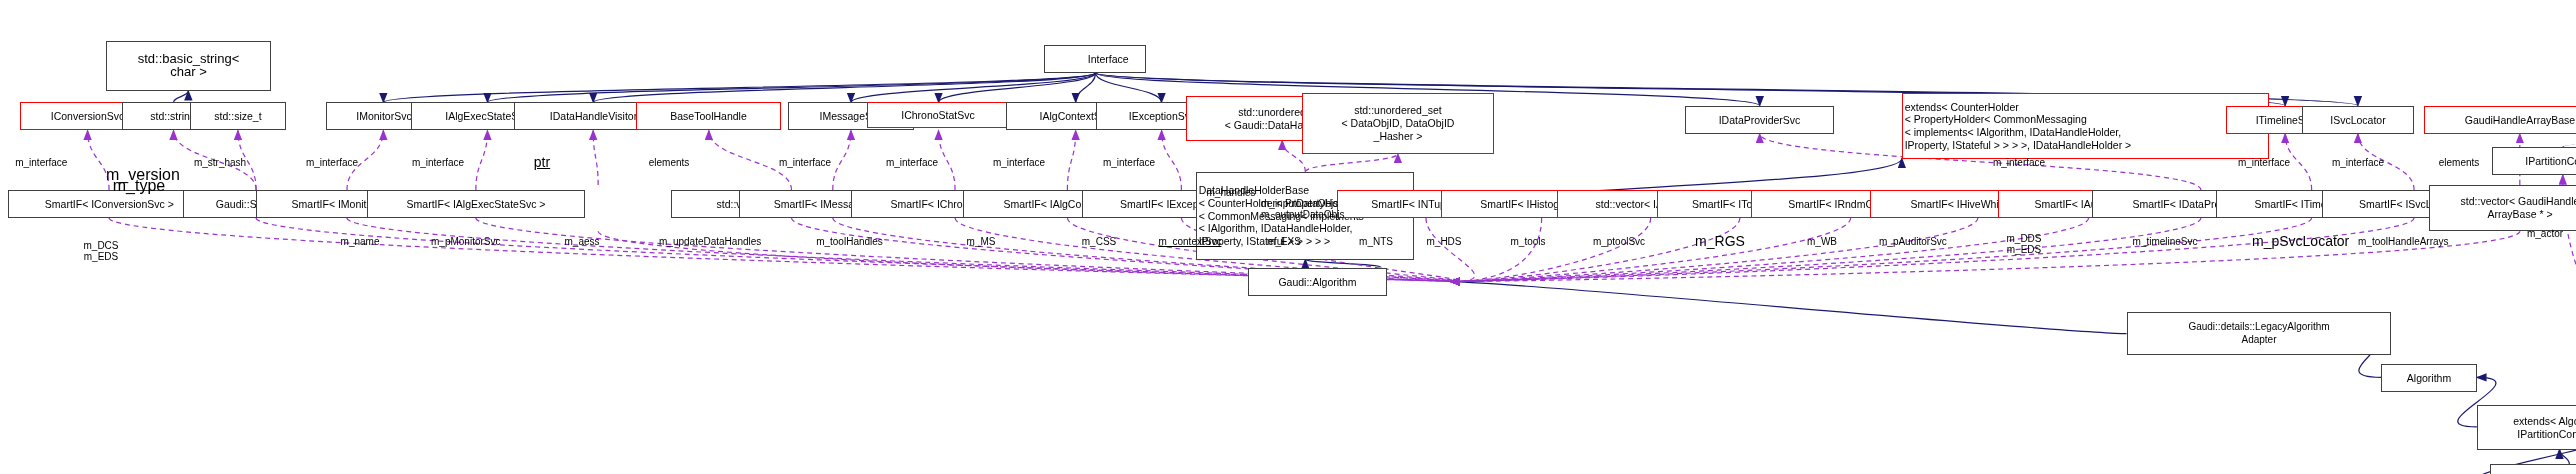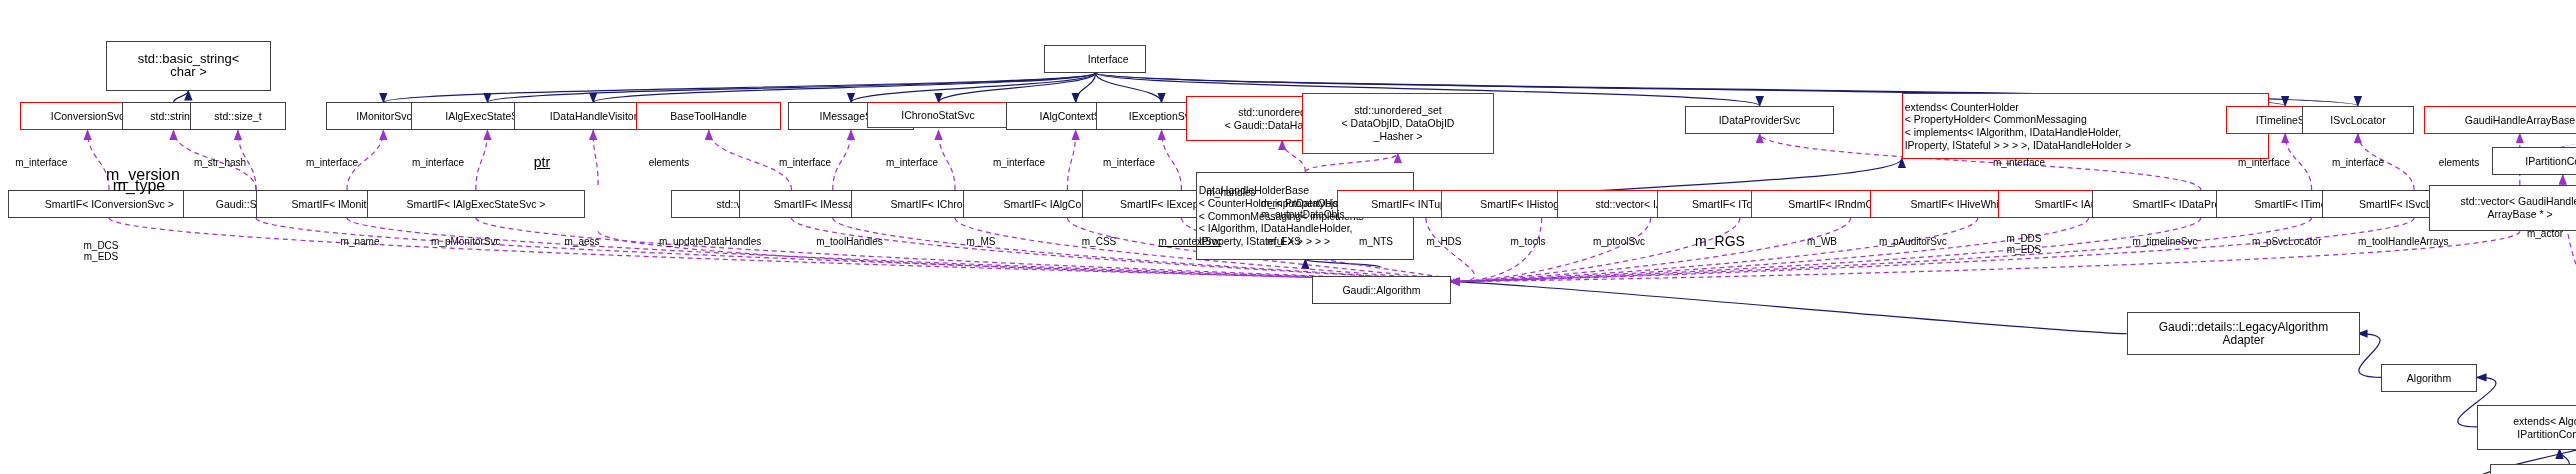--- a/index.html
+++ b/index.html
@@ -187,22 +187,22 @@
     <div class="node red" style="left: 1557px; top: 190px; width: 188px; height: 28px; font-size: 10.5px; line-height: 12.7px;">std::vector&lt; IAlgTool * &gt;</div>
     <div class="node red" style="left: 1657px; top: 190px; width: 165px; height: 28px; font-size: 10.5px; line-height: 12.7px;">SmartIF&lt; IToolSvc &gt;</div>
     <div class="node red" style="left: 1751px; top: 190px; width: 198px; height: 28px; font-size: 10.5px; line-height: 12.7px;">SmartIF&lt; IRndmGenSvc &gt;</div>
     <div class="node red" style="left: 1870px; top: 190px; width: 215px; height: 28px; font-size: 10.5px; line-height: 12.7px;">SmartIF&lt; IHiveWhiteBoard &gt;</div>
     <div class="node red" style="left: 1998px; top: 190px; width: 182px; height: 28px; font-size: 10.5px; line-height: 12.7px;">SmartIF&lt; IAuditorSvc &gt;</div>
     <div class="node" style="left: 2092px; top: 190px; width: 218px; height: 28px; font-size: 10.5px; line-height: 12.7px;">SmartIF&lt; IDataProviderSvc &gt;</div>
     <div class="node" style="left: 2216px; top: 190px; width: 192px; height: 28px; font-size: 10.5px; line-height: 12.7px;">SmartIF&lt; ITimelineSvc &gt;</div>
     <div class="node" style="left: 2322px; top: 190px; width: 185px; height: 28px; font-size: 10.5px; line-height: 12.7px;">SmartIF&lt; ISvcLocator &gt;</div>
     <div class="node thick" style="left: 2429px; top: 185px; width: 182px; height: 46px; font-size: 10.5px; line-height: 12.7px;">std::vector&lt; GaudiHandle
 ArrayBase * &gt;</div>
-    <div class="node thick" style="left: 1312px; top: 268px; width: 139px; height: 28px; font-size: 10.5px; line-height: 12.7px; margin-top: 8px;">Gaudi::Algorithm</div>
-    <div class="node" style="left: 2127px; top: 312px; width: 233px; height: 43px; font-size: 12px; line-height: 12.7px;">Gaudi::details::LegacyAlgorithm
+    <div class="node thick" style="left: 1248px; top: 268px; width: 139px; height: 28px; font-size: 10.5px; line-height: 12.7px;">Gaudi::Algorithm</div>
+    <div class="node" style="left: 2127px; top: 312px; width: 264px; height: 43px; font-size: 10px; line-height: 12.7px;">Gaudi::details::LegacyAlgorithm
 Adapter</div>
     <div class="node" style="left: 2381px; top: 364px; width: 96px; height: 28px; font-size: 10.5px; line-height: 12.7px;">Algorithm</div>
     <div class="node" style="left: 2477px; top: 405px; width: 165px; height: 45px; font-size: 10.5px; line-height: 12.7px;">extends&lt; Algorithm,
 IPartitionControl &gt;</div>
     <div class="node thick" style="left: 2490px; top: 464px; width: 159px; height: 28px; font-size: 10.5px; line-height: 12.7px;">PartitionSwitchAlg</div>
     <div class="edgelabel" style="left: 8.3px; top: 157px; width: 66px; font-size: 10px; line-height: 11px;">m_interface</div>
     <div class="edgelabel" style="left: 106px; top: 169px; width: 66px; font-size: 16px; line-height: 11px;">m_version
 m_type</div>
     <div class="edgelabel" style="left: 187px; top: 157px; width: 66px; font-size: 10px; line-height: 11px;">m_str_hash</div>
     <div class="edgelabel" style="left: 299px; top: 157px; width: 66px; font-size: 10px; line-height: 11px;">m_interface</div>
@@ -234,17 +234,17 @@
     <div class="edgelabel" style="left: 1343px; top: 236px; width: 66px; font-size: 10px; line-height: 11px;">m_NTS</div>
     <div class="edgelabel" style="left: 1411px; top: 236px; width: 66px; font-size: 10px; line-height: 11px;">m_HDS</div>
     <div class="edgelabel" style="left: 1495px; top: 236px; width: 66px; font-size: 10px; line-height: 11px;">m_tools</div>
     <div class="edgelabel" style="left: 1586px; top: 236px; width: 66px; font-size: 10px; line-height: 11px;">m_ptoolSvc</div>
     <div class="edgelabel" style="left: 1687px; top: 228px; width: 66px; font-size: 14px; line-height: 11px; margin-top: 8px;">m_RGS</div>
     <div class="edgelabel" style="left: 1789px; top: 236px; width: 66px; font-size: 10px; line-height: 11px;">m_WB</div>
     <div class="edgelabel" style="left: 1879px; top: 236px; width: 66px; font-size: 10px; line-height: 11px;">m_pAuditorSvc</div>
     <div class="edgelabel" style="left: 1991px; top: 233px; width: 66px; font-size: 10px; line-height: 11px;">m_DDS
 m_EDS</div>
     <div class="edgelabel" style="left: 2132px; top: 236px; width: 66px; font-size: 10px; line-height: 11px;">m_timelineSvc</div>
-    <div class="edgelabel" style="left: 2252px; top: 236px; width: 66px; font-size: 10px; line-height: 11px;">m_pSvcLocator</div>
+    <div class="edgelabel" style="left: 2252px; top: 236px; width: 66px; font-size: 14px; line-height: 11px;">m_pSvcLocator</div>
     <div class="edgelabel" style="left: 2358px; top: 236px; width: 66px; font-size: 10px; line-height: 11px;">m_toolHandleArrays</div>
     <div class="edgelabel" style="left: 2512px; top: 228px; width: 66px; font-size: 10px; line-height: 11px;">m_actor</div>
   </div>
 
 
 </body></html>

